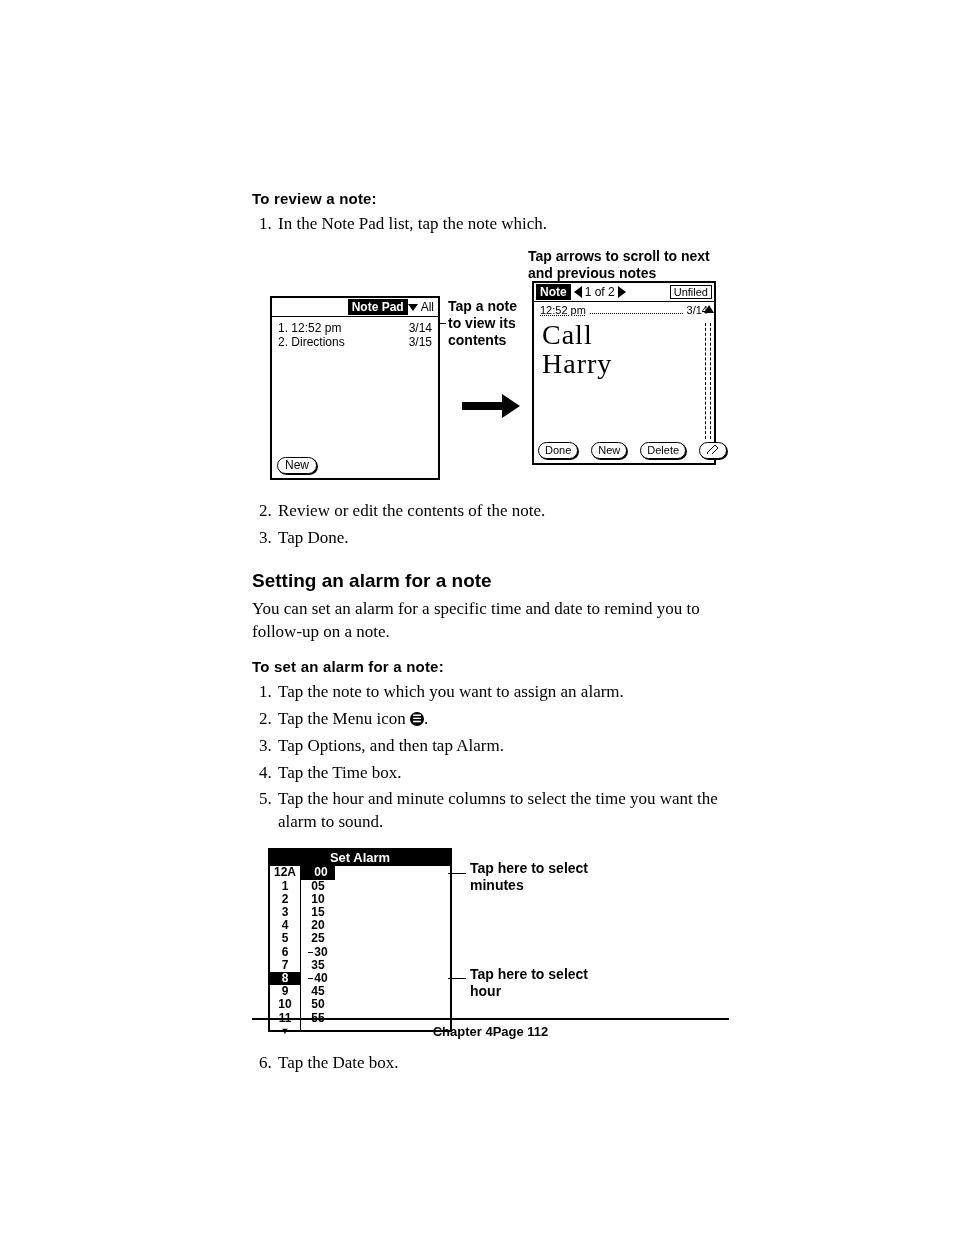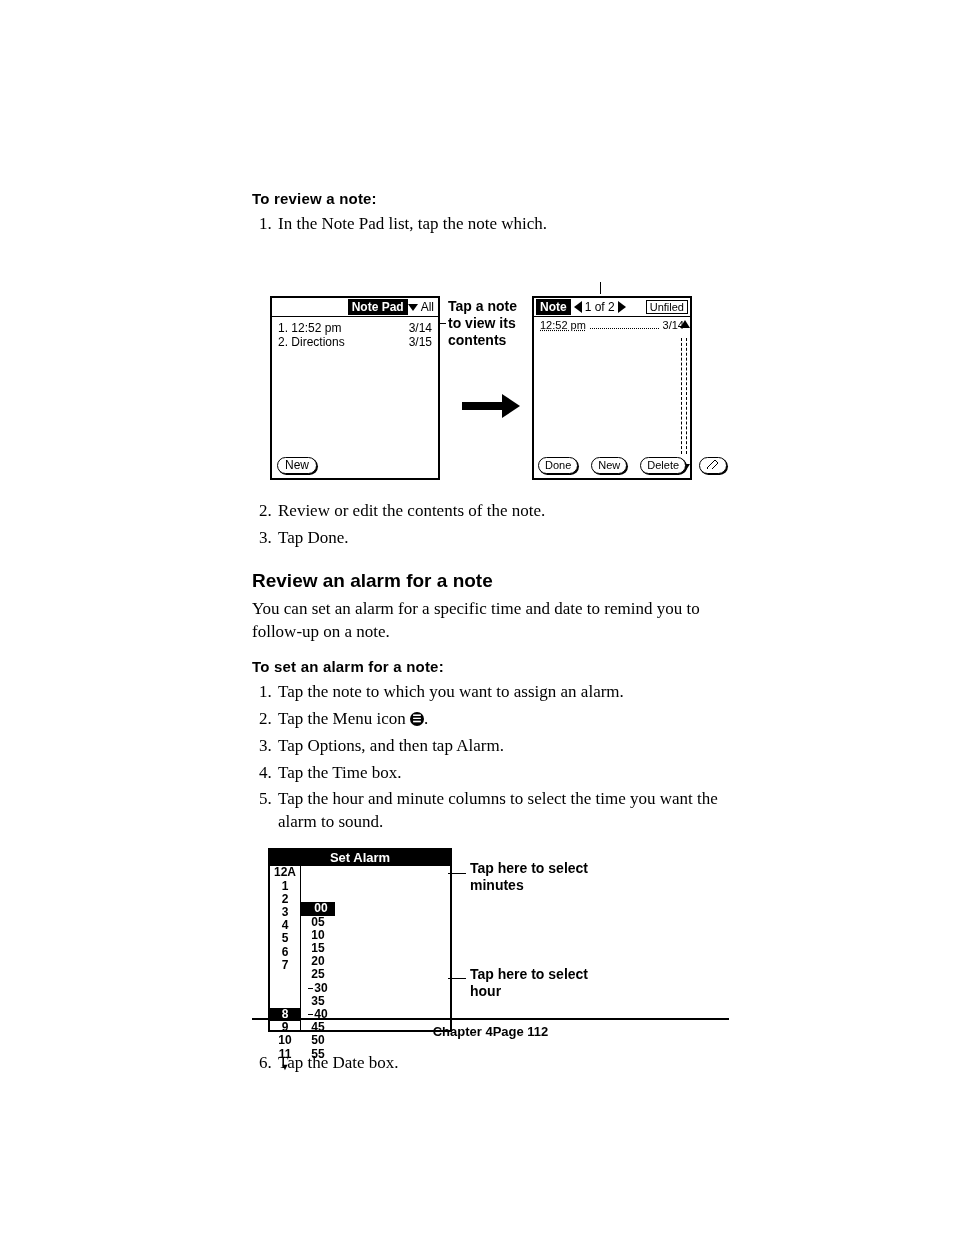--- a/index.html
+++ b/index.html
@@ -81,21 +81,21 @@
   }
   .dev-left .listarea { padding: 4px 6px; font-size:12px; }
   .dev-left .row { display:flex; justify-content:space-between; }
   .pill-btn {
     position:absolute; bottom:4px; left:5px;
     border:1px solid #000; border-radius:10px; padding:0 7px; font-size:12px;
     height:15px; line-height:14px; box-shadow: 1px 1px 0 #000;
     background:#fff;
   }
   .dev-right {
-    left: 280px; top: 46px; width: 160px; height: 184px;
+    left: 280px; top: 31px; width: 184px; height: 184px;
     font-family: Arial, Helvetica, sans-serif;
     font-size: 12px;
   }
   .dev-right .titlebar {
     height: 18px; border-bottom:1px solid #000; display:flex; align-items:center;
     padding:0 2px;
   }
   .dev-right .titlebar .t-label {
     background:#000; color:#fff; font-weight:bold; padding:1px 4px; font-size:12px;
   }
@@ -173,21 +173,21 @@
   .alarm-left .lbl { font-weight:bold; }
   .dotted-box { border:1px dotted #000; padding:1px 4px; display:inline-block; margin:2px 0 6px 0;}
   .solid-box { border:1px solid #000; padding:1px 4px; display:inline-block; margin:2px 0 6px 0; font-weight:bold;}
   .alarm-left .btns { position:absolute; bottom:4px; left:4px; display:flex; gap:4px;}
   .hour-col, .min-col {
     width:30px; text-align:center; font-weight:bold; font-size:12px;
     display:flex; flex-direction:column; justify-content:flex-start;
   }
   .hour-col { border-right:1px solid #000; }
   .hour-col div, .min-col div { line-height:13.2px; }
-  .hour-col .sel, .min-col .sel { background:#000; color:#fff;margin-top:36px; }
+  .hour-col .sel, .min-col .sel { background:#000; color:#fff; }
   .min-col { width:34px; }
   .tickmark { display:inline-block; width:5px; height:1px; background:#000; vertical-align:middle; margin-right:1px;}
 
   .callout-line-h { position:absolute; height:1px; background:#000; }
   .callout-line-v { position:absolute; width:1px; background:#000; }
 
   .footer {
     position:absolute; left:252px; right:225px; bottom:196px;
     border-top:2px solid #000;
     display:flex; justify-content:center;
@@ -208,20 +208,21 @@
 
 <div class="page">
 
   <p class="sans-bold">To review a note:</p>
   <ol class="steps body-text" start="1">
     <li>In the Note Pad list, tap the note which.</li>
   </ol>
 
   <div class="fig-row1">
 
+    <div class="callout-top" style="left:276px; top:-2px; width:190px;">Tap arrows to scroll to next and previous notes</div>
     <div class="callout-line-v" style="left:348px; top:32px; height:12px;"></div>
 
     <div class="device dev-left">
       <div class="titlebar">
         <span class="t-label">Note Pad</span>
         <span><span class="tri-down"></span><span>All</span></span>
       </div>
       <div class="listarea">
         <div class="row">
           <span>1.  12:52 pm</span>
@@ -247,20 +248,24 @@
         <span class="t-label">Note</span>
         <span class="tri-left"></span>
         <span>1 of 2</span>
         <span class="tri-right"></span>
         <span class="unfiled-box">Unfiled</span>
       </div>
       <div class="meta">
         <span style="text-decoration:underline dotted;">12:52 pm</span>
         <span class="underline-dotted"></span>
         <span>3/14</span>
+      </div>
+      <div class="handwriting">
+        <div>Call</div>
+        <div>Harry</div>
       </div>
       <div class="scroll-arrow-up"></div>
       <div class="scroll-indicator"></div>
       <div class="scroll-arrow-down"></div>
       <div class="btns">
         <span class="pill">Done</span>
         <span class="pill">New</span>
         <span class="pill">Delete</span>
         <span class="pill">
           <svg width="14" height="10" viewBox="0 0 14 10">
@@ -269,21 +274,21 @@
         </span>
       </div>
     </div>
   </div>
 
   <ol class="steps body-text" start="2">
     <li>Review or edit the contents of the note.</li>
     <li>Tap Done.</li>
   </ol>
 
-  <p class="heading2">Review an alarm for a note</p>
+  <p class="heading2">Setting an alarm for a note</p>
   <p class="body-text" style="margin:0 0 14px 0;">You can set an alarm for a specific time and date to remind you to follow-up on a note.</p>
 
   <p class="sans-bold">To set an alarm for a note:</p>
   <ol class="steps body-text" start="1">
     <li>Tap the note to which you want to assign an alarm.</li>
     <li>
       <span>Tap the Menu icon </span>
       <span class="menu-icon-inline">☰</span><span>.</span>
     </li>
     <li>Tap Options, and then tap Alarm.</li>

